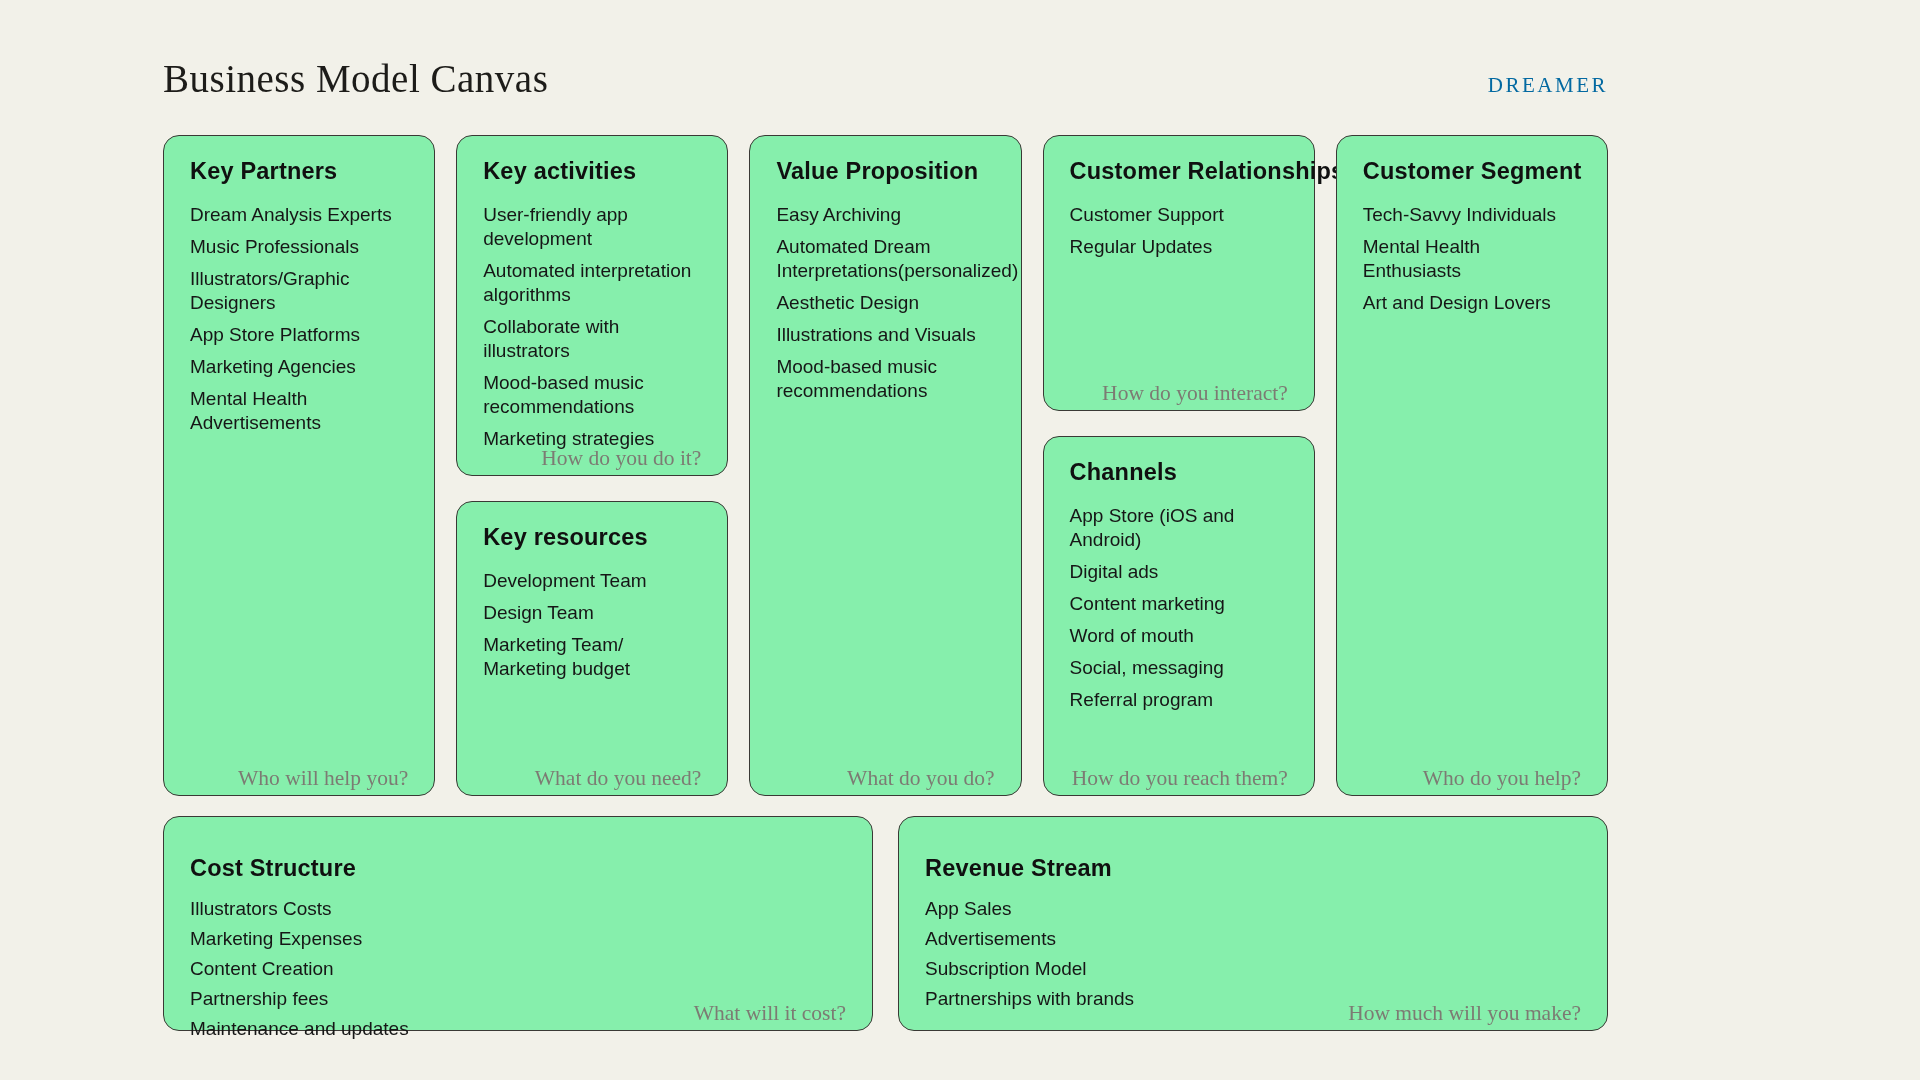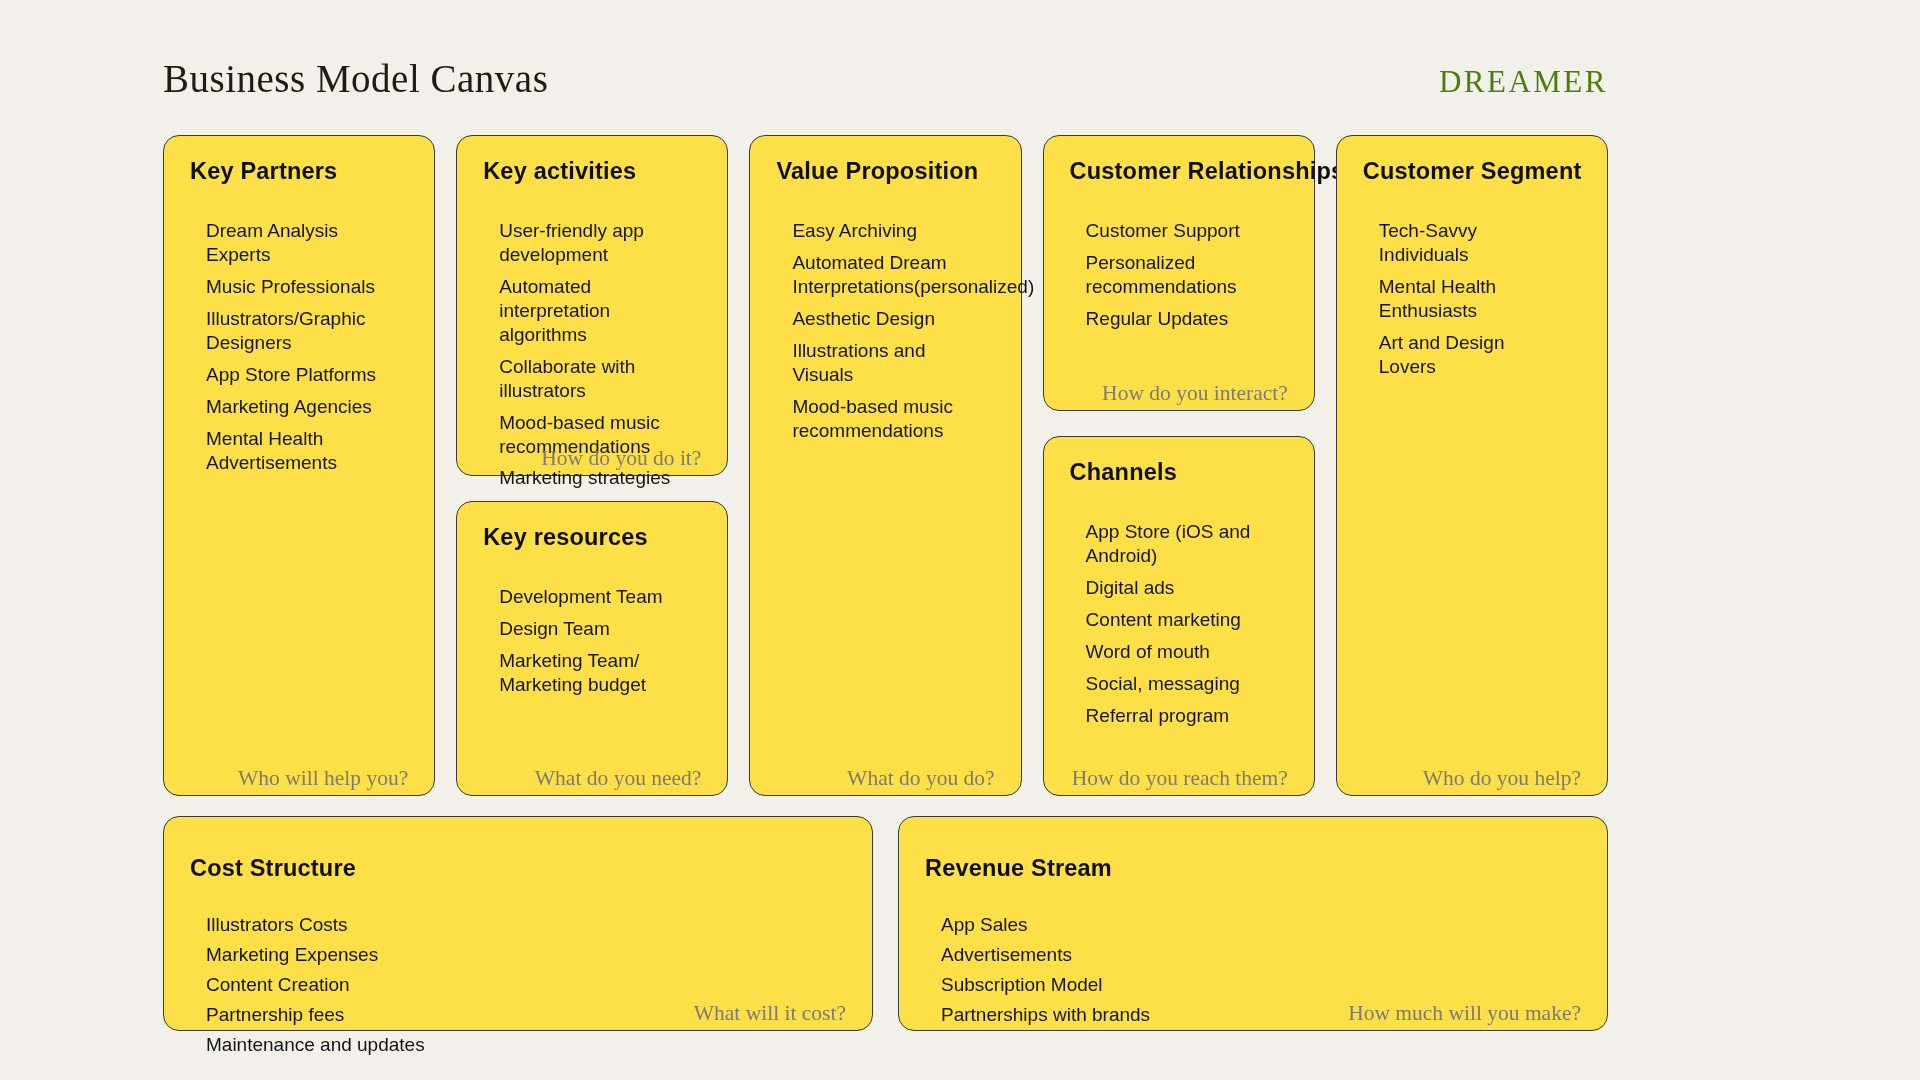--- a/index.html
+++ b/index.html
@@ -22,54 +22,54 @@
   .main-title {
     font-family: "Liberation Serif", serif;
     font-weight: 400;
     font-size: 39px;
     letter-spacing: 0.5px;
     color: #1d1c19;
     margin: 0;
   }
   .brand {
     font-family: "Liberation Serif", serif;
-    font-size: 31px;
+    font-size: 21px;
     letter-spacing: 2.5px;
-    color: #4d7c0f;
+    color: #0369a1;
     text-align: right;
   }
   .grid {
     display: grid;
     grid-template-columns: repeat(5, 1fr);
     gap: 21px;
     height: 661px;
   }
   .col { display: flex; flex-direction: column; gap: 25px; min-width: 0; }
   .box {
     position: relative;
     border: 1.4px solid #3a3935;
     border-radius: 16px;
-    background: #fde047;
+    background: #86efac;
     padding: 22px 26px 18px;
     display: flex; flex-direction: column;
     min-height: 0;
   }
   .box.fill { flex: 1 1 auto; }
   .box.h-activities { height: 341px; flex: 0 0 341px; }
   .box.h-relationships { height: 276px; flex: 0 0 276px; }
   .box h2 {
     font-size: 23.5px;
     font-weight: 700;
     color: #101010;
     margin: 0 0 18px 0;
     letter-spacing: 0.2px;
     white-space: nowrap;
   }
   ul.items {
-    list-style: none; margin: 16px; padding: 0;
+    list-style: none; margin: 0; padding: 0;
     display: flex; flex-direction: column; gap: 8px; justify-content: center;
   }
   ul.items li {
     font-size: 19px;
     line-height: 1.26;
     color: #161616;
   }
   .question {
     position: absolute;
     right: 26px; bottom: 4px;
@@ -149,21 +149,20 @@
         </ul>
         <div class="question">What do you do?</div>
       </section>
     </div>
 
     <div class="col">
       <section class="box h-relationships">
         <h2>Customer Relationships</h2>
         <ul class="items">
           <li>Customer Support</li>
-          <li>Personalized recommendations</li>
           <li>Regular Updates</li>
         </ul>
         <div class="question">How do you interact?</div>
       </section>
       <section class="box fill">
         <h2>Channels</h2>
         <ul class="items">
           <li>App Store (iOS and Android)</li>
           <li>Digital ads</li>
           <li>Content marketing</li>

